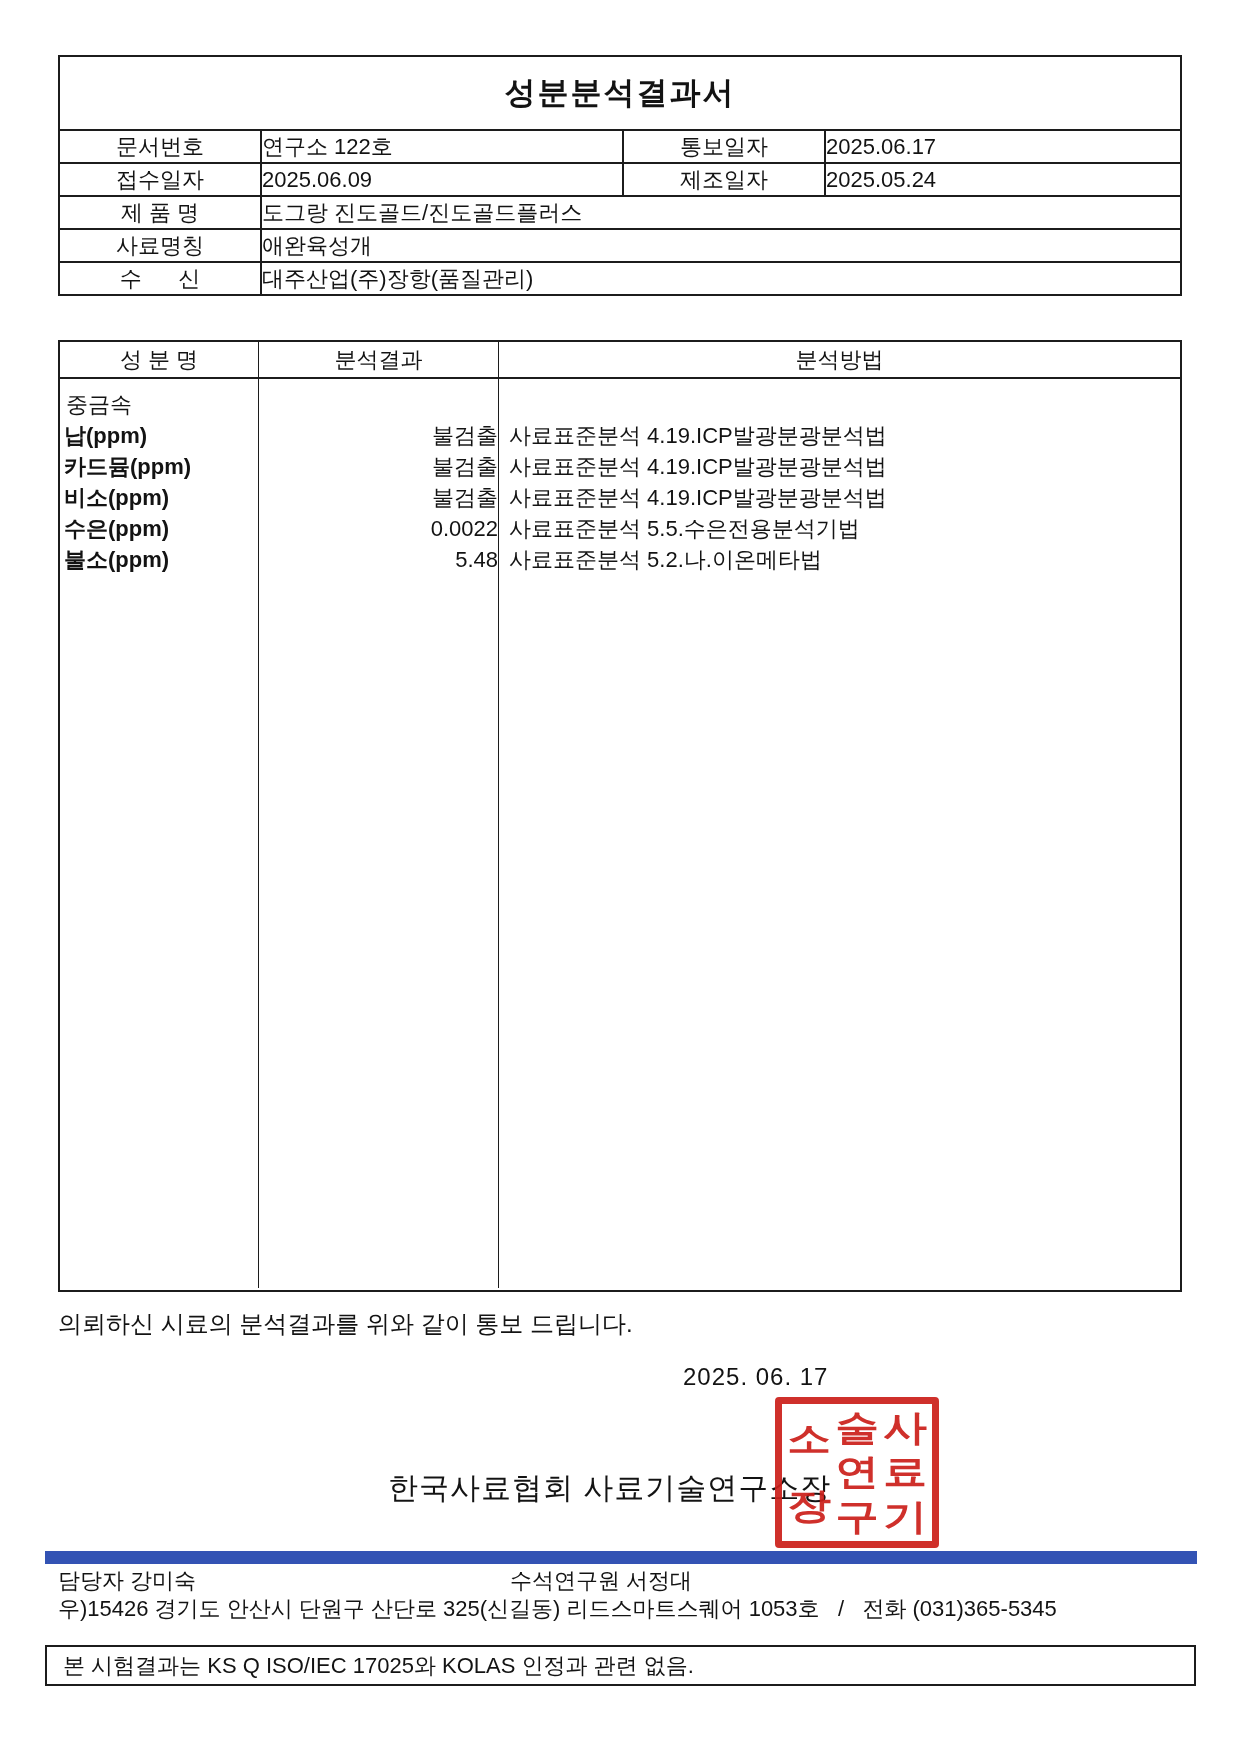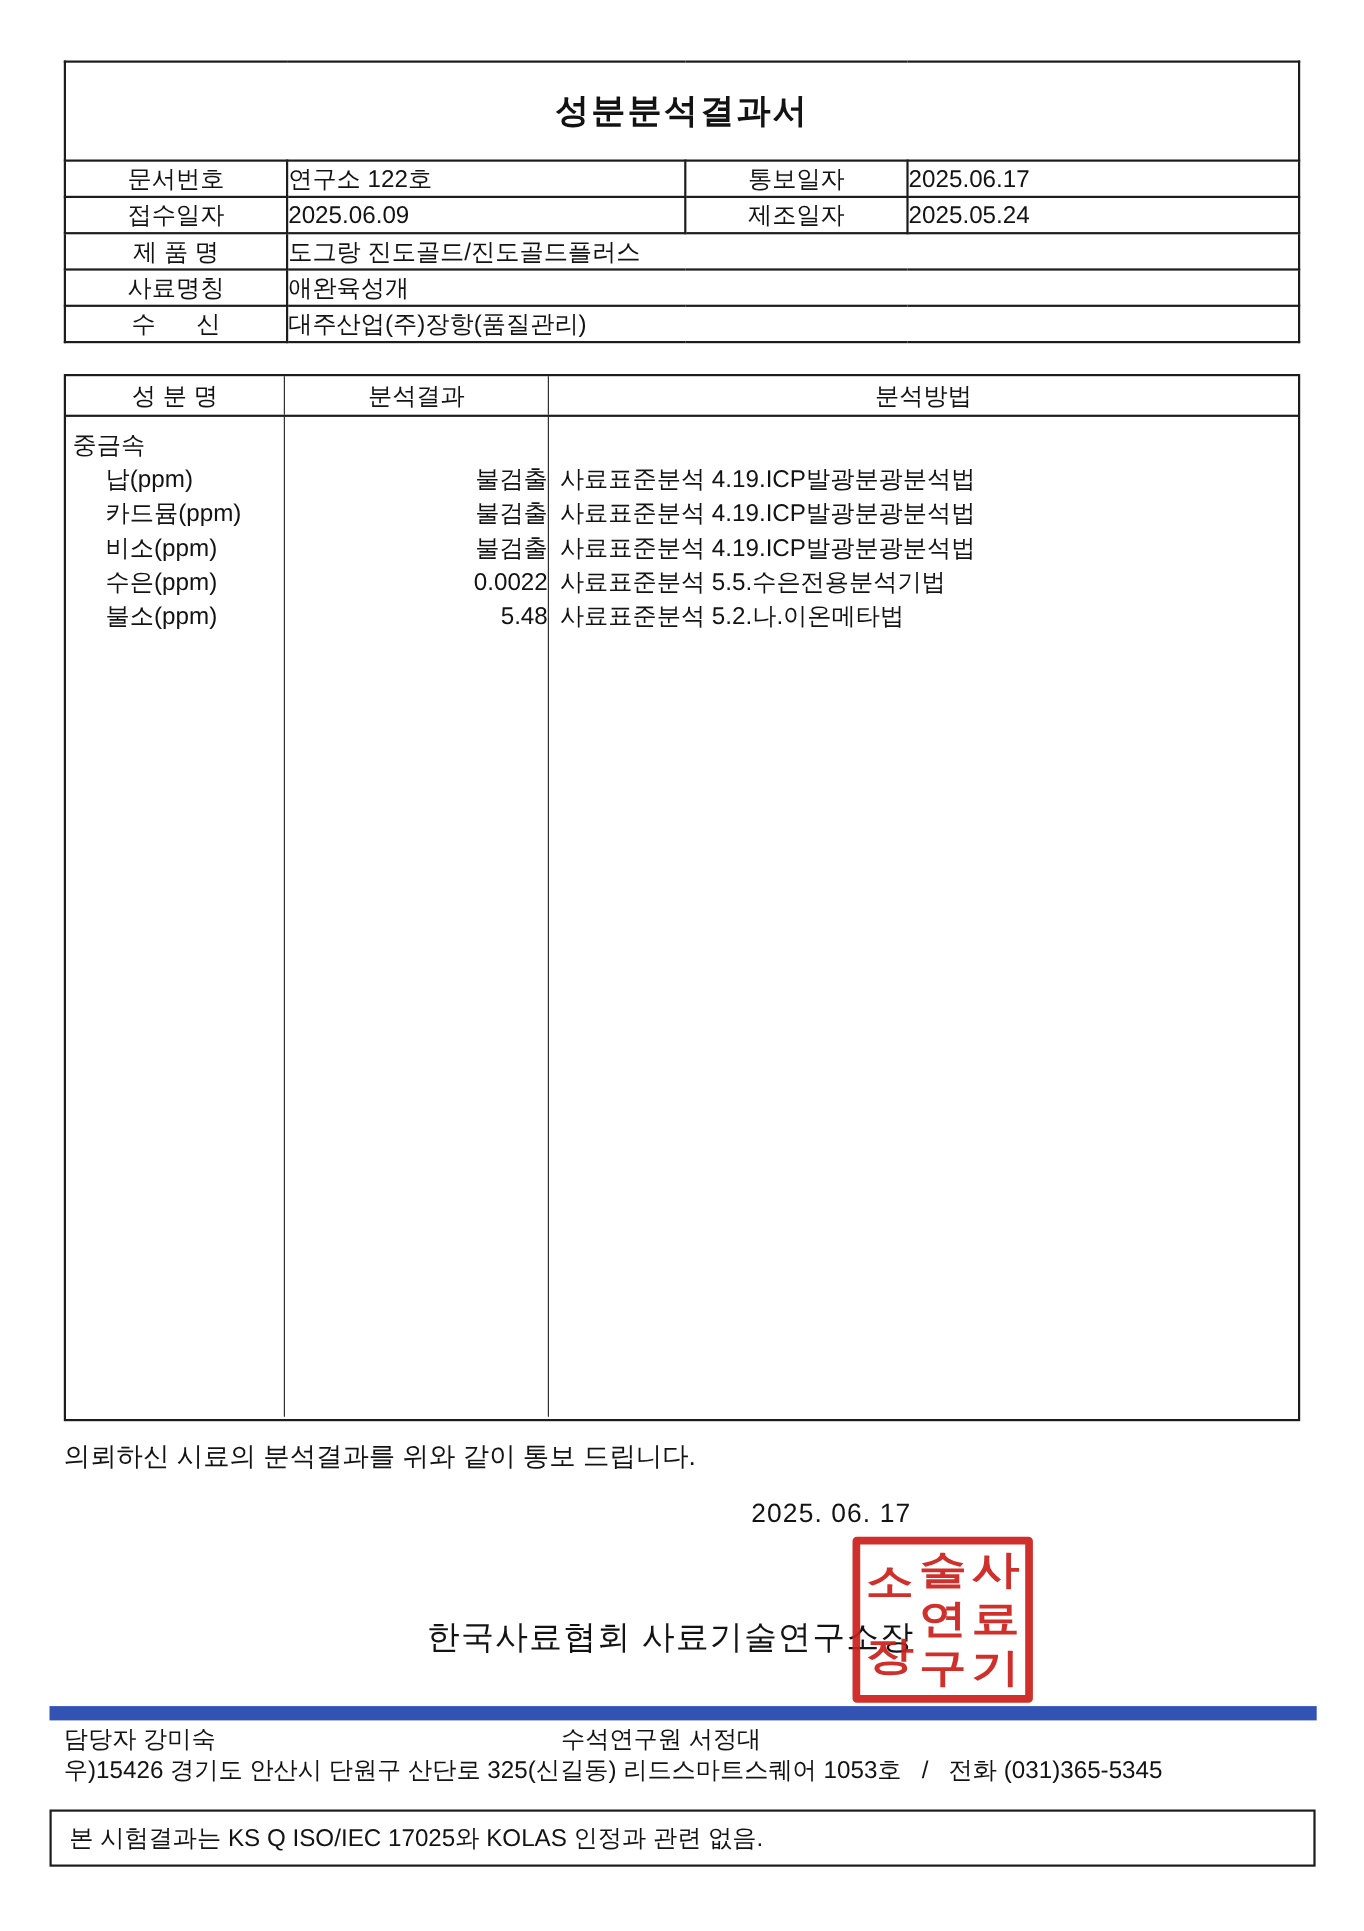--- a/index.html
+++ b/index.html
@@ -14,21 +14,21 @@
 
   
   .info-table {
     position:absolute; left:58px; top:55px; width:1124px;
     border-collapse:collapse; table-layout:fixed;
   }
   .info-table td {
     border:2px solid #1c1c1c;
     font-size:22px; height:33px; vertical-align:middle;
   }
-  .info-table .title-cell { height:90px; text-align:center;font-family:Liberation Serif, serif; }
+  .info-table .title-cell { height:74px; text-align:center;font-family:Liberation Serif, serif; }
   .page-title { font-size:31px; font-weight:bold; letter-spacing:2px; display:inline-block; }
   .info-table .lbl { text-align:center; white-space:pre; }
   .info-table .val { text-align:left; padding-left:0; white-space:pre; }
 
   
   .analysis-table {
     position:absolute; left:58px; top:340px; width:1124px; height:952px;
     border:2px solid #1c1c1c;
   }
   .a-header { display:flex; height:37px; border-bottom:2px solid #1c1c1c; }
@@ -36,21 +36,21 @@
     display:flex; align-items:center; justify-content:center;
     font-size:22px; white-space:pre;
   }
   .a-body { display:flex; height:909px; }
   .col-1 { width:199px; border-right:1.5px solid #1c1c1c; }
   .col-2 { width:240px; border-right:1.5px solid #1c1c1c; }
   .col-3 { flex:1; }
   .a-col { padding-top:10px; }
   .a-line { height:31px; line-height:31px; font-size:22px; white-space:pre; }
   .col-1 .a-line { padding-left:6px; }
-  .col-1 .a-line.item { padding-left:36px; }
+  .col-1 .a-line.item { padding-left:4px;font-weight:bold; }
   .col-2 .a-line { text-align:right; }
   .col-3 .a-line { padding-left:10px; }
 
   
   .notice { position:absolute; left:58px; top:1308px; font-size:24px; }
   .report-date { position:absolute; left:683px; top:1363px; font-size:24px; letter-spacing:1px; }
   .signature { position:absolute; left:388px; top:1468px; font-size:30px; letter-spacing:1px; }
 
   .seal {
     position:absolute; left:775px; top:1397px; width:164px; height:151px;
@@ -64,21 +64,21 @@
     font-weight:bold; font-size:38px; line-height:1;
   }
   .seal-col span { display:block; transform:scaleX(1.15) scaleY(0.95); }
 
   
   .accent-bar { position:absolute; left:45px; top:1551px; width:1152px; height:13px; background:#3353b4; }
   .contact-person { position:absolute; left:58px; top:1566px; font-size:22px; }
   .senior-researcher { position:absolute; left:510px; top:1566px; font-size:22px; }
   .address { position:absolute; left:58px; top:1594px; font-size:22px; white-space:pre; }
   .disclaimer-box {
-    position:absolute; left:45px; top:1645px; width:1151px; height:52px;
+    position:absolute; left:45px; top:1645px; width:1151px; height:41px;
     border:2.5px solid #1c1c1c; display:flex; align-items:center;
   }
   .disclaimer-box .txt { font-size:22px; padding-left:16px; }
 </style>
 </head>
 <body>
 
 <div class="page">
 
   <table class="info-table">

